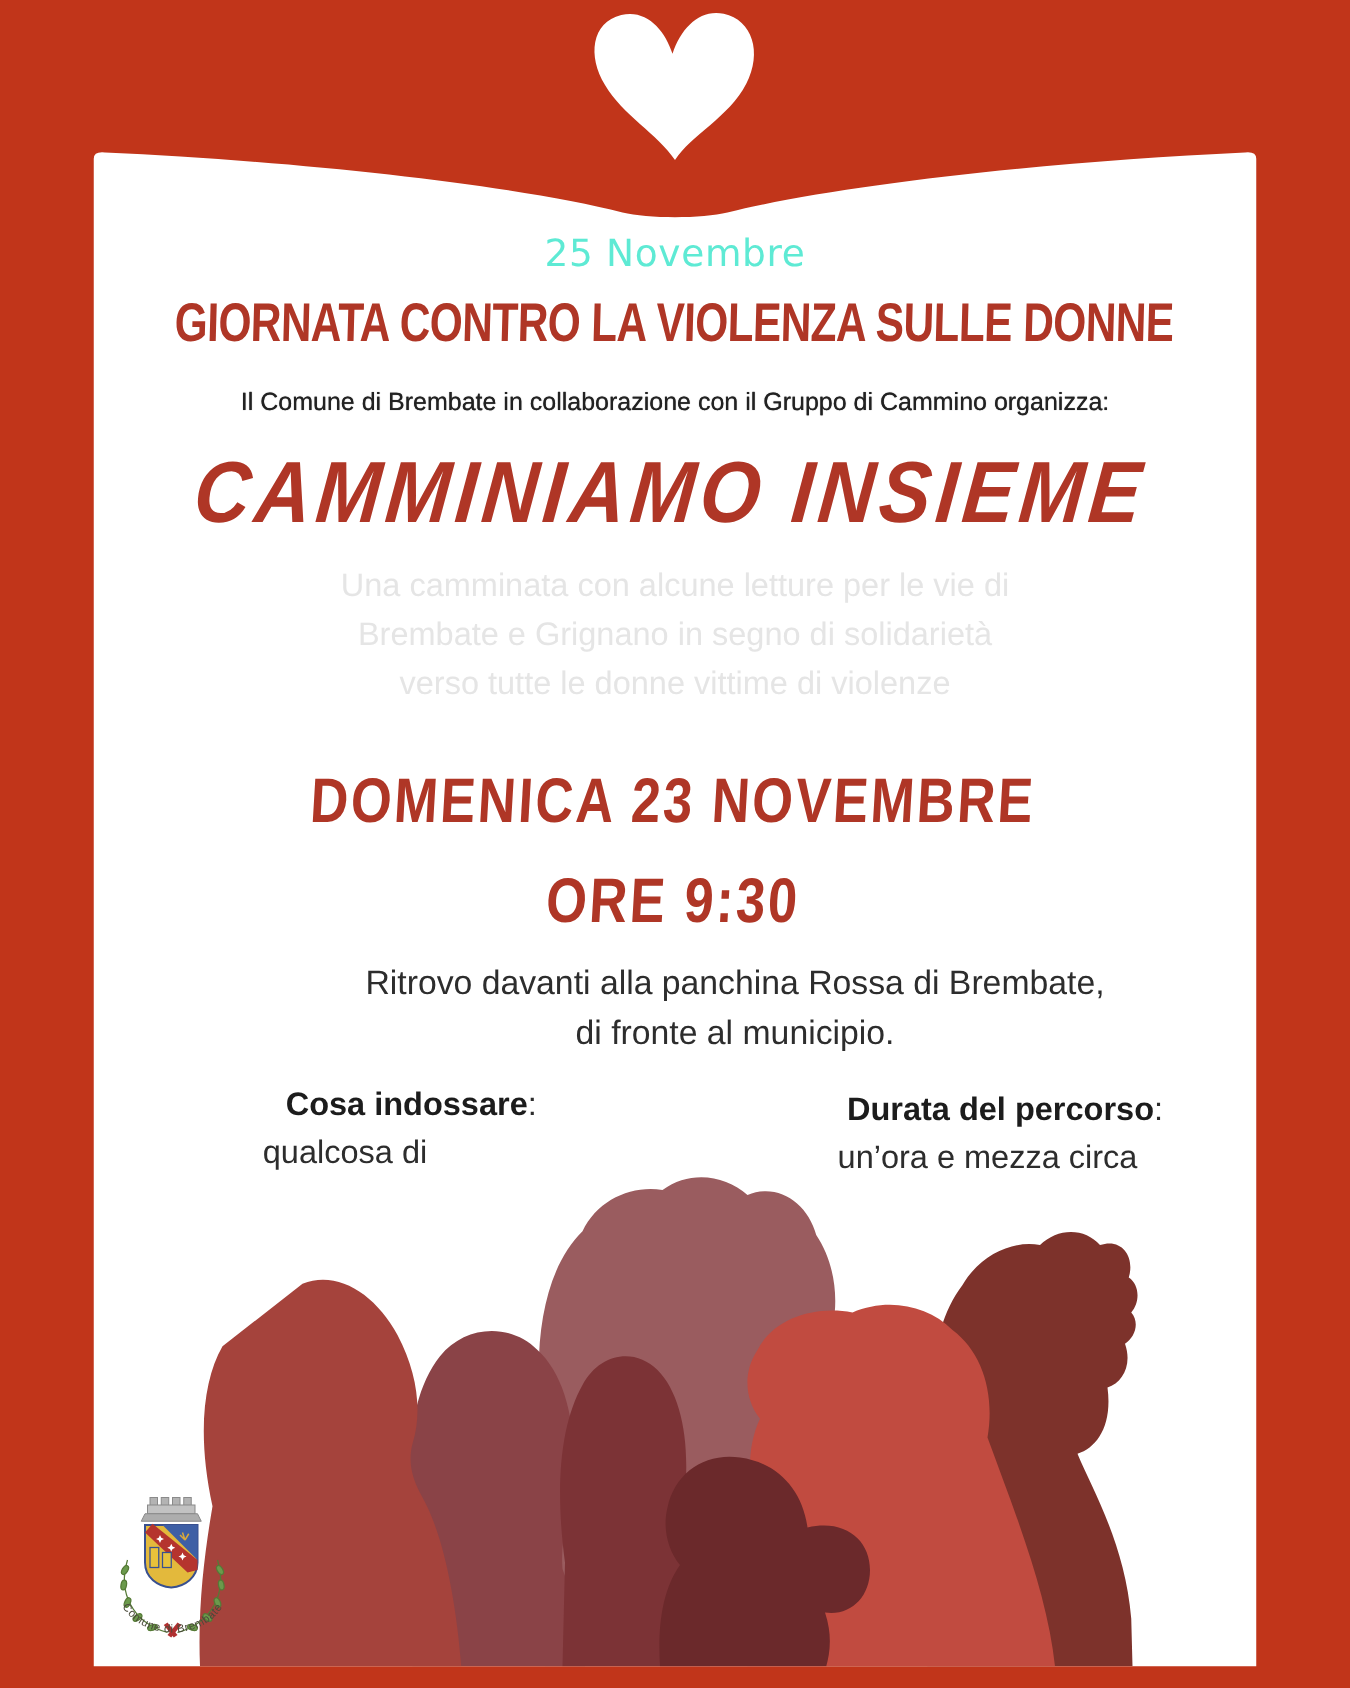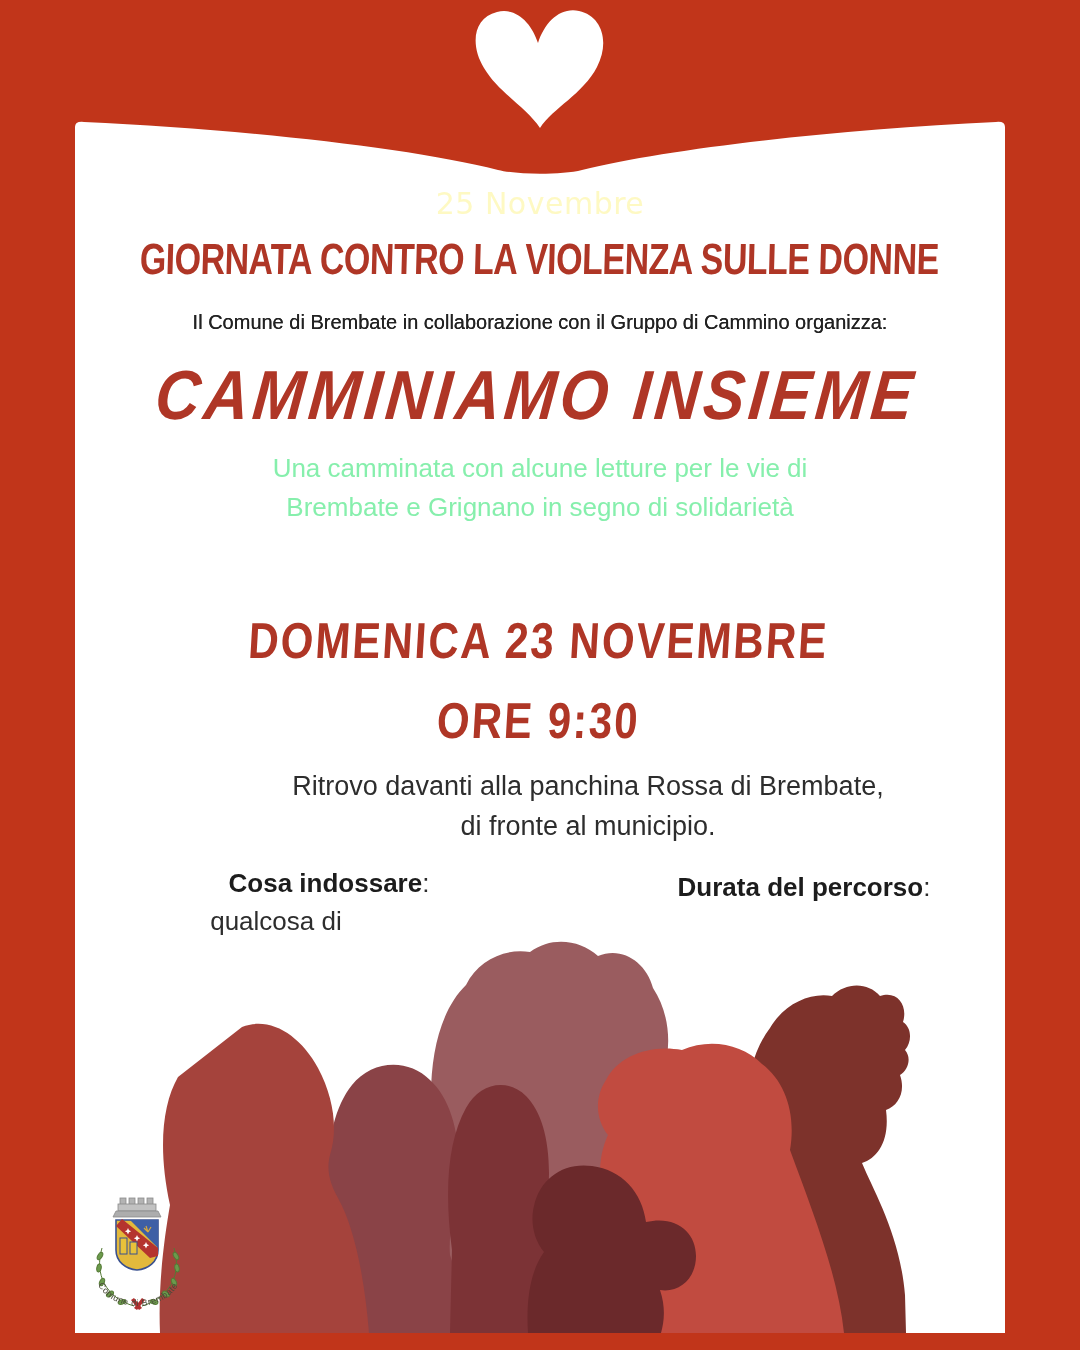--- a/index.html
+++ b/index.html
@@ -7,36 +7,36 @@
     width:1080px;height:1350px;position:relative;overflow:hidden;
     background:#C1351A;
     font-family:"Liberation Sans",sans-serif;
   }
   svg{display:block;}
   #bg{position:absolute;left:0;top:0;z-index:0;}
   .txt{position:absolute;left:75px;width:930px;text-align:center;z-index:3;}
   .red-script{color:#AF3626;font-weight:bold;}
   .date-small{
     top:186px;font-family:"DejaVu Sans",sans-serif;
-    font-size:30px;color:#fef9c3;letter-spacing:0.5px;
+    font-size:30px;color:#5eead4;letter-spacing:0.5px;
   }
   .title{
     top:234px;font-size:34px;letter-spacing:-0.5px;
     transform:scaleY(1.28) skewX(-2deg);transform-origin:center top;
   }
   .organizer{
     top:311px;font-size:20px;color:#222222;
     text-shadow:0 0 0.6px #222222;
   }
   .event-name{
     top:355px;font-size:62px;font-style:italic;letter-spacing:4px;
     transform:scaleY(1.12) skewX(-6deg);transform-origin:center top;
   }
   .description{
-    top:449px;font-size:26px;line-height:39px;color:#86efac;
+    top:449px;font-size:26px;line-height:39px;color:#e5e5e5;
   }
   .event-day{
     top:612px;font-size:42px;letter-spacing:2px;
     transform:scaleY(1.2) skewX(-4deg);transform-origin:center top;
   }
   .event-time{
     top:692px;font-size:42px;letter-spacing:2px;
     transform:scaleY(1.2) skewX(-4deg);transform-origin:center top;
   }
   .meeting{
@@ -118,20 +118,21 @@
 
 <div class="txt title red-script">GIORNATA CONTRO LA VIOLENZA SULLE DONNE</div>
 
 <div class="txt organizer">Il Comune di Brembate in collaborazione con il Gruppo di Cammino organizza:</div>
 
 <div class="txt event-name red-script">CAMMINIAMO INSIEME</div>
 
 <div class="txt description">
   <div>Una camminata con alcune letture per le vie di</div>
   <div>Brembate e Grignano in segno di solidarietà</div>
+  <div>verso tutte le donne vittime di violenze</div>
 </div>
 
 <div class="txt event-day red-script">DOMENICA 23 NOVEMBRE</div>
 
 <div class="txt event-time red-script">ORE 9:30</div>
 
 <div class="txt meeting">
   <div>Ritrovo davanti alla panchina Rossa di Brembate,</div>
   <div>di fronte al municipio.</div>
 </div>
@@ -142,20 +143,21 @@
   </div>
   <div class="line2">
     <span>qualcosa di </span><span class="hl-red">rosso</span>
   </div>
 </div>
 
 <div class="col col-right">
   <div>
     <span class="lbl">Durata del percorso</span><span>:</span>
   </div>
+  <div class="line2">un’ora e mezza circa</div>
 </div>
 
 <svg id="logo" width="104" height="136" viewBox="0 0 104 136">
 
   <g>
     <rect x="34" y="8" width="6" height="7" fill="#B3B3B3" stroke="#8A8A8A" stroke-width="0.8"></rect>
     <rect x="43" y="8" width="6" height="7" fill="#B3B3B3" stroke="#8A8A8A" stroke-width="0.8"></rect>
     <rect x="52" y="8" width="6" height="7" fill="#B3B3B3" stroke="#8A8A8A" stroke-width="0.8"></rect>
     <rect x="61" y="8" width="6" height="7" fill="#B3B3B3" stroke="#8A8A8A" stroke-width="0.8"></rect>
     <rect x="32" y="14" width="38" height="7" fill="#C2C2C2" stroke="#8A8A8A" stroke-width="0.8"></rect>

